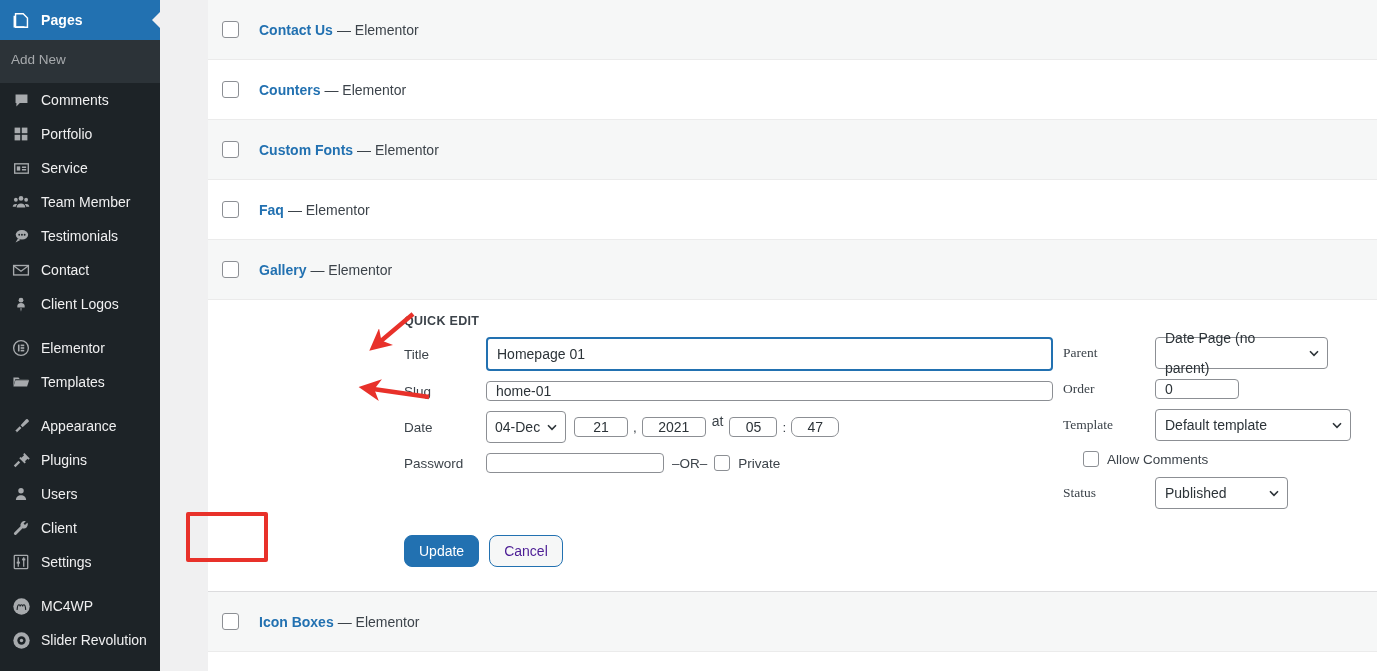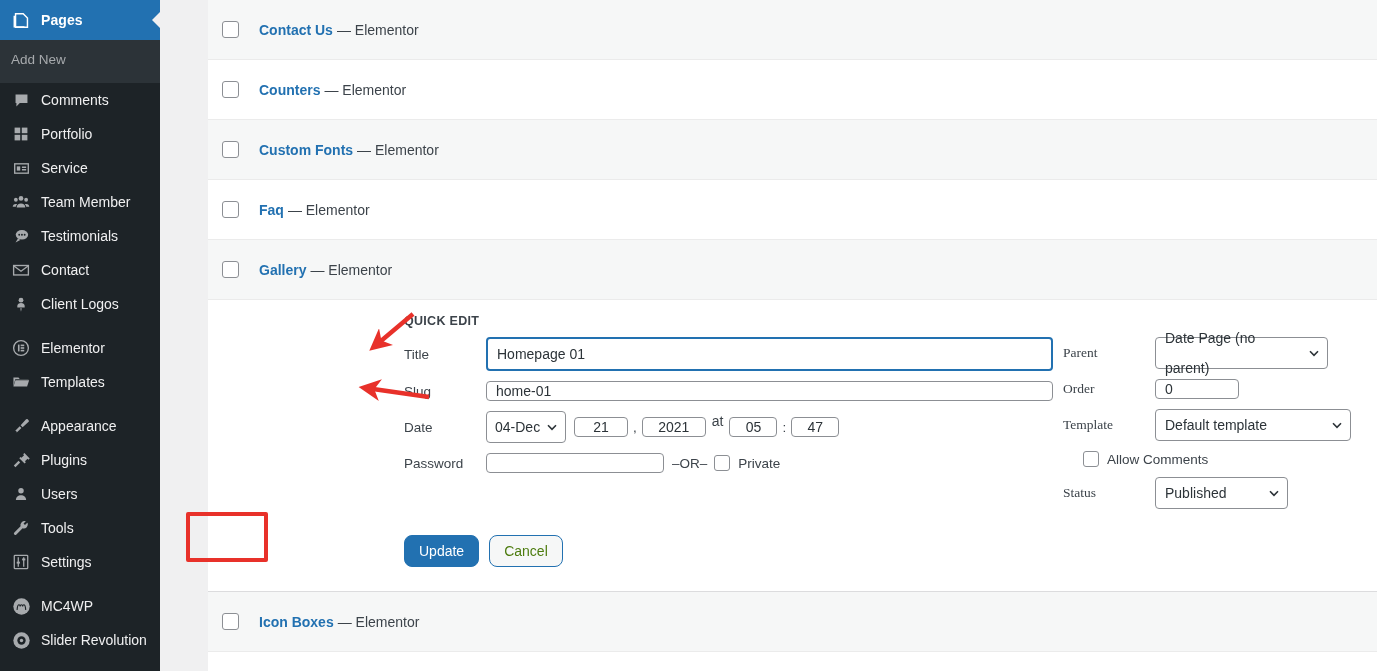--- a/index.html
+++ b/index.html
@@ -177,21 +177,21 @@
     position: absolute; right: 9px; top: 50%; margin-top: -3px;
     width: 9px; height: 6px;
   }
   .sel .caret svg { display: block; }
 
   .date-row .inp { text-align: center; padding: 0 4px; }
   .d-month { width: 80px; text-align: left !important; padding: 0 24px 0 8px !important; }
   .d-day   { width: 54px; }
   .d-year  { width: 64px; }
   .d-hour  { width: 48px; }
-  .d-min   { width: 48px; }
+  .d-min   { width: 48px; border-radius: 7px; }
   .d-sep { font-size: 13.5px; color: #3c434a; padding: 0 5px; }
   .d-at { font-size: 14px; color: #3c434a; padding: 0 6px; align-self: flex-start; margin-top: 2px;}
 
   .or-txt { font-size: 13.5px; color: #3c434a; margin: 0 7px 0 8px; }
   .cb-sm {
     width: 16px; height: 16px;
     border: 1px solid #8c8f94;
     border-radius: 3px; background: #fff;
     display: inline-block;
     cursor: pointer;
@@ -221,21 +221,21 @@
     font-family: "Liberation Sans", sans-serif;
   }
   .btn-primary {
     background: #2271b1;
     border: 1px solid #2271b1;
     color: #fff;
   }
   .btn-secondary {
     background: #f6f7f7;
     border: 1px solid #2271b1;
-    color: #4d7c0f;
+    color: #4c1d95;
   }
 
   
   .anno { position: absolute; pointer-events: none; }
   .redbox {
     position: absolute;
     border: 4px solid #e8312a;
     border-radius: 2px;
     pointer-events: none;
   }
@@ -396,21 +396,21 @@
       </span>
       <span class="mi-label">Users</span>
     </div>
 
     <div class="menu-item">
       <span class="ico">
         <svg width="18" height="18" viewBox="0 0 20 20" fill="currentColor">
             <path d="M17 4.1l-2.6 2.6-1.6-1.6L15.4 2.5a4.6 4.6 0 00-5.9 5.6L2.6 15a1.6 1.6 0 002.3 2.3l6.9-6.9a4.6 4.6 0 005.6-5.9z"></path>
           </svg>
       </span>
-      <span class="mi-label">Tools</span>
+      <span class="mi-label">Client</span>
     </div>
 
     <div class="menu-item">
       <span class="ico">
         <svg width="16" height="16" viewBox="0 0 20 20" fill="none" stroke="currentColor" stroke-width="1.6">
             <rect x="1.6" y="1.6" width="16.8" height="16.8" rx="1"></rect>
             <path d="M6.6 4v12M13.4 4v12" stroke-width="1.6"></path>
             <rect x="4.6" y="9.6" width="4" height="2.4" fill="currentColor" stroke="none"></rect>
             <rect x="11.4" y="5.6" width="4" height="2.4" fill="currentColor" stroke="none"></rect>
           </svg>

